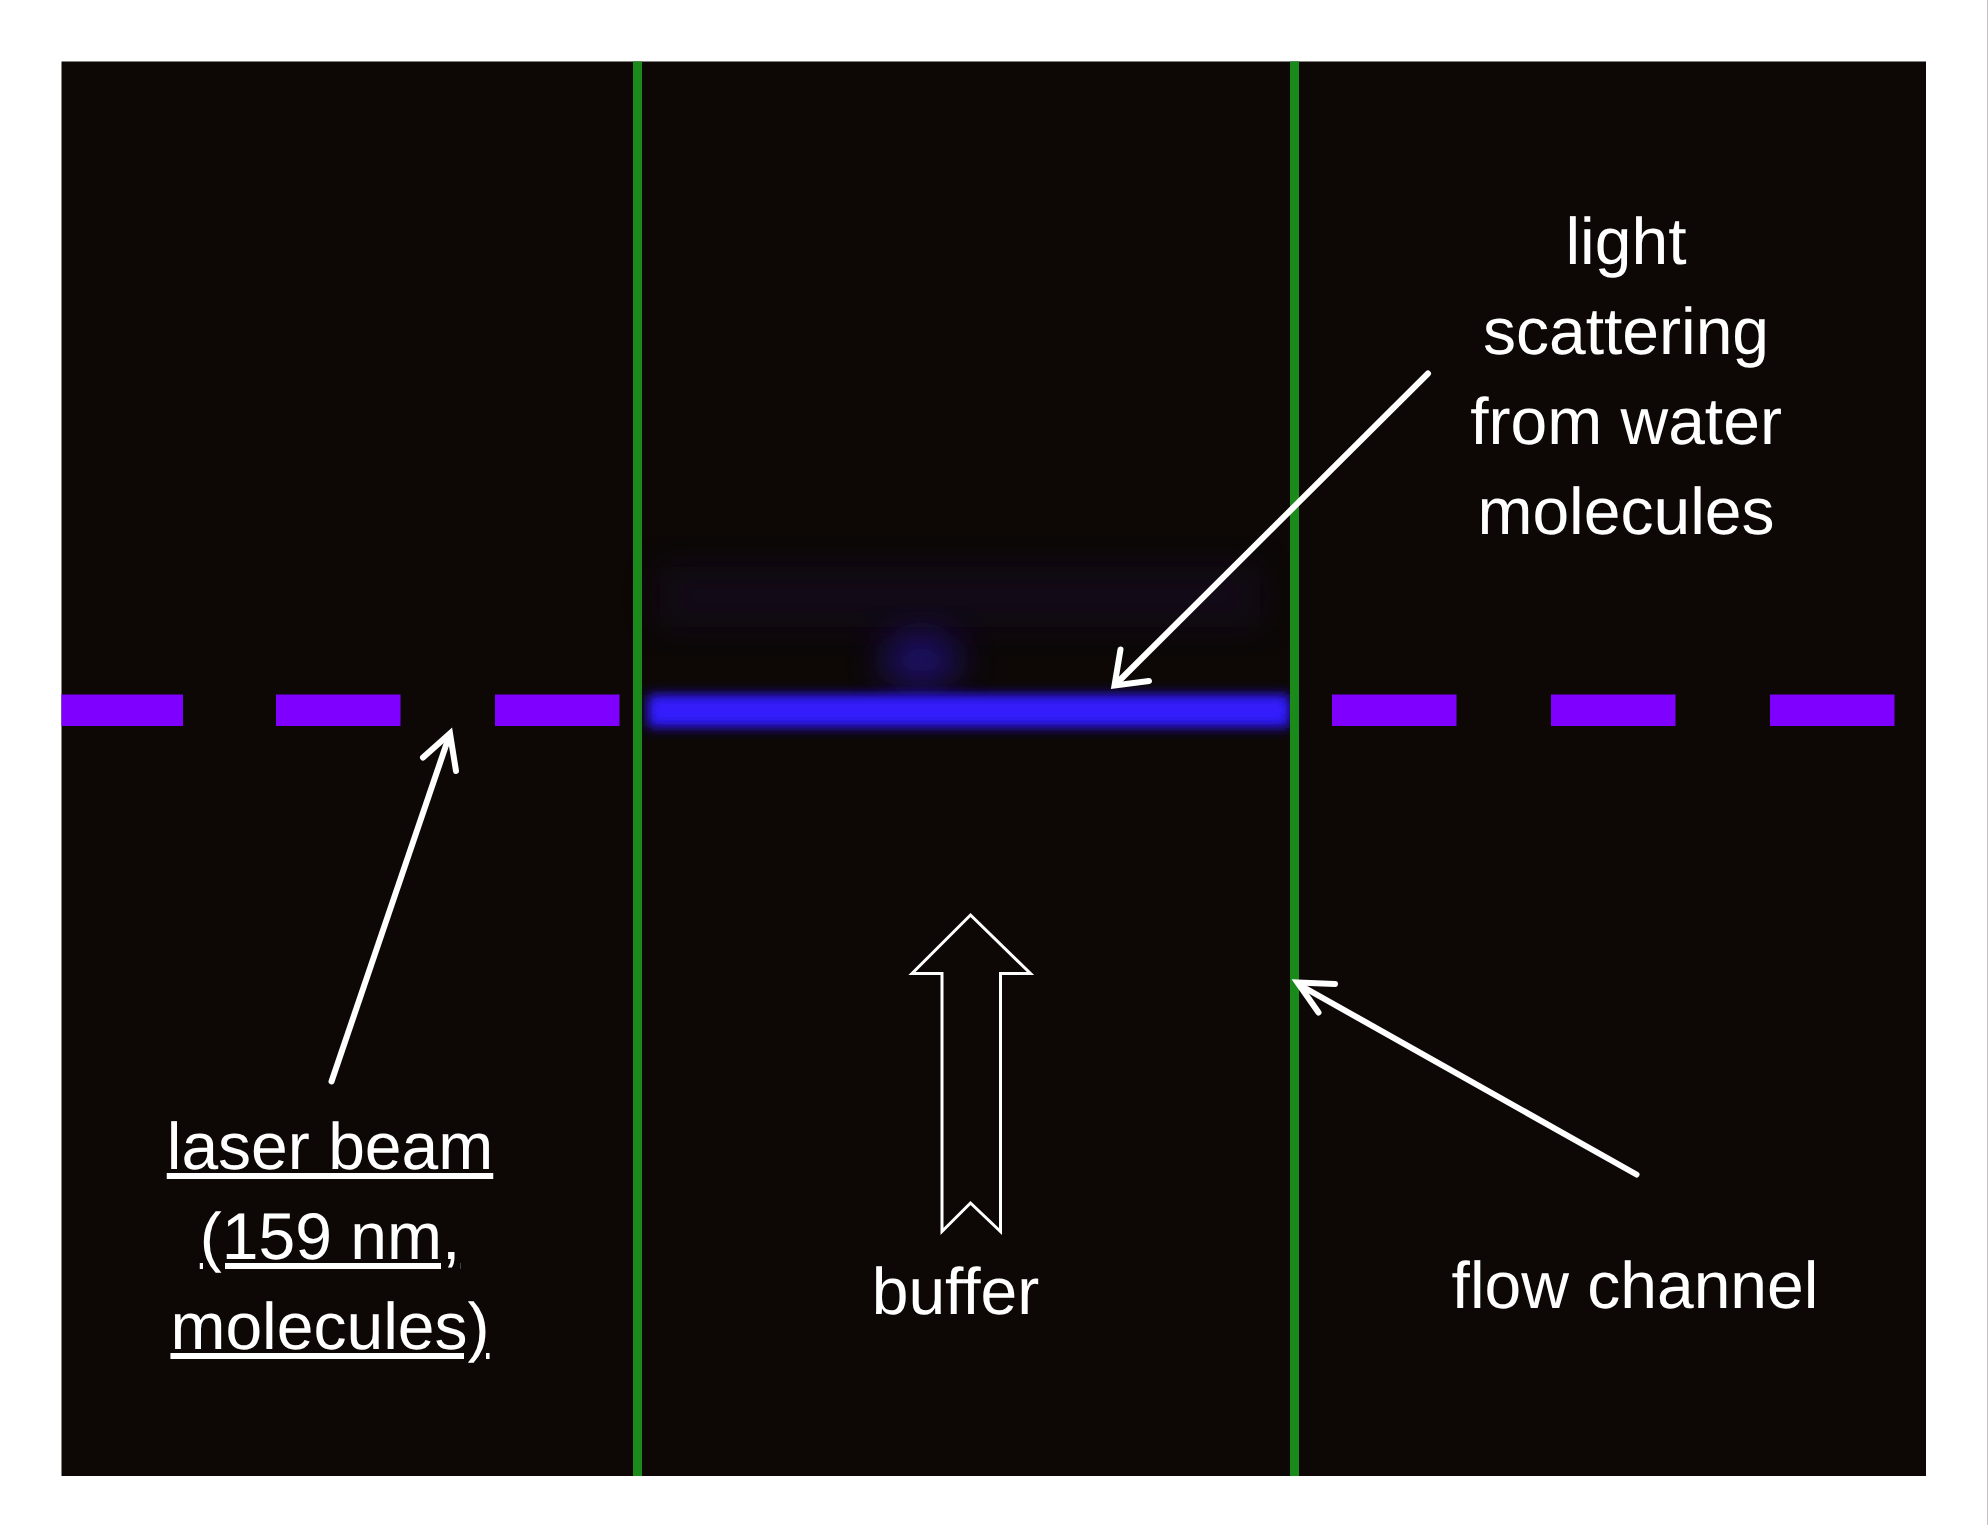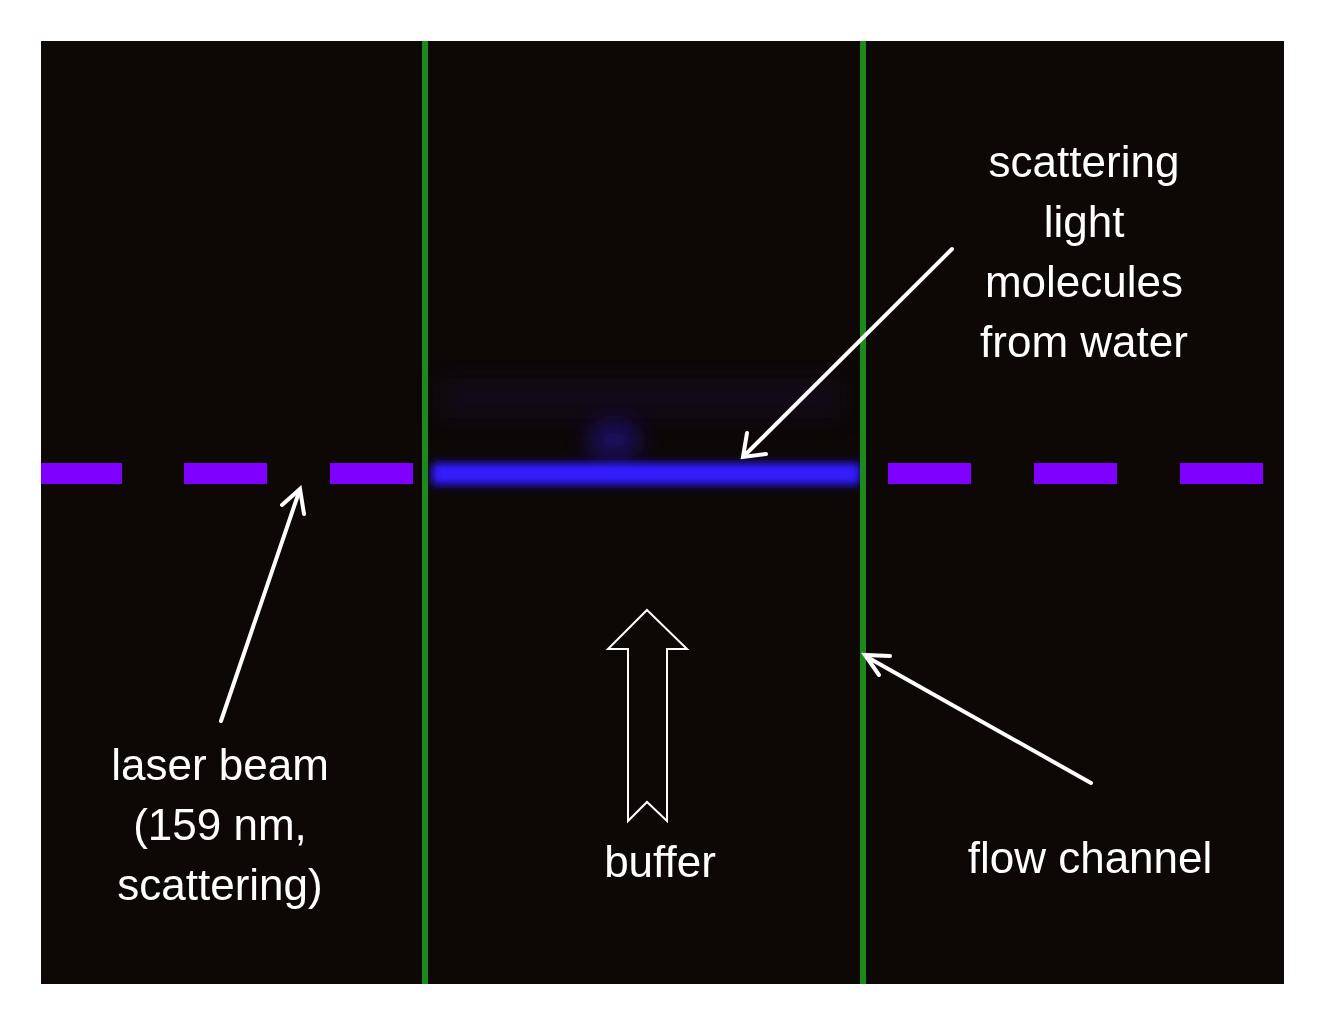--- a/index.html
+++ b/index.html
@@ -67,27 +67,27 @@
 
   <g stroke="#ffffff" stroke-width="4" fill="none" stroke-linecap="round">
     <line x1="1091" y1="783" x2="867" y2="657"></line>
     <polyline points="890,656 865,655 879,675"></polyline>
   </g>
 
   <polygon points="647,610 687,649 667,649 667,821 647,802 628,821 628,649 608,649" fill="none" stroke="#ffffff" stroke-width="2" stroke-linejoin="miter"></polygon>
 </svg>
 
 <div class="label" style="left:1084px; top:132px;">
+  <div>light</div>
   <div>scattering</div>
-  <div>light</div>
+  <div>from water</div>
   <div>molecules</div>
-  <div>from water</div>
 </div>
 
-<div class="label" style="left:220px; top:735px;">
+<div class="label" style="left:220px; top:735px;text-decoration:underline;">
   <div>laser beam</div>
   <div>(159 nm,</div>
-  <div>scattering)</div>
+  <div>molecules)</div>
 </div>
 
-<div class="label" style="left:660px; top:832px;">buffer</div>
+<div class="label" style="left:637px; top:832px;">buffer</div>
 
 <div class="label" style="left:1090px; top:828px;">flow channel</div>
 
 </body></html>

